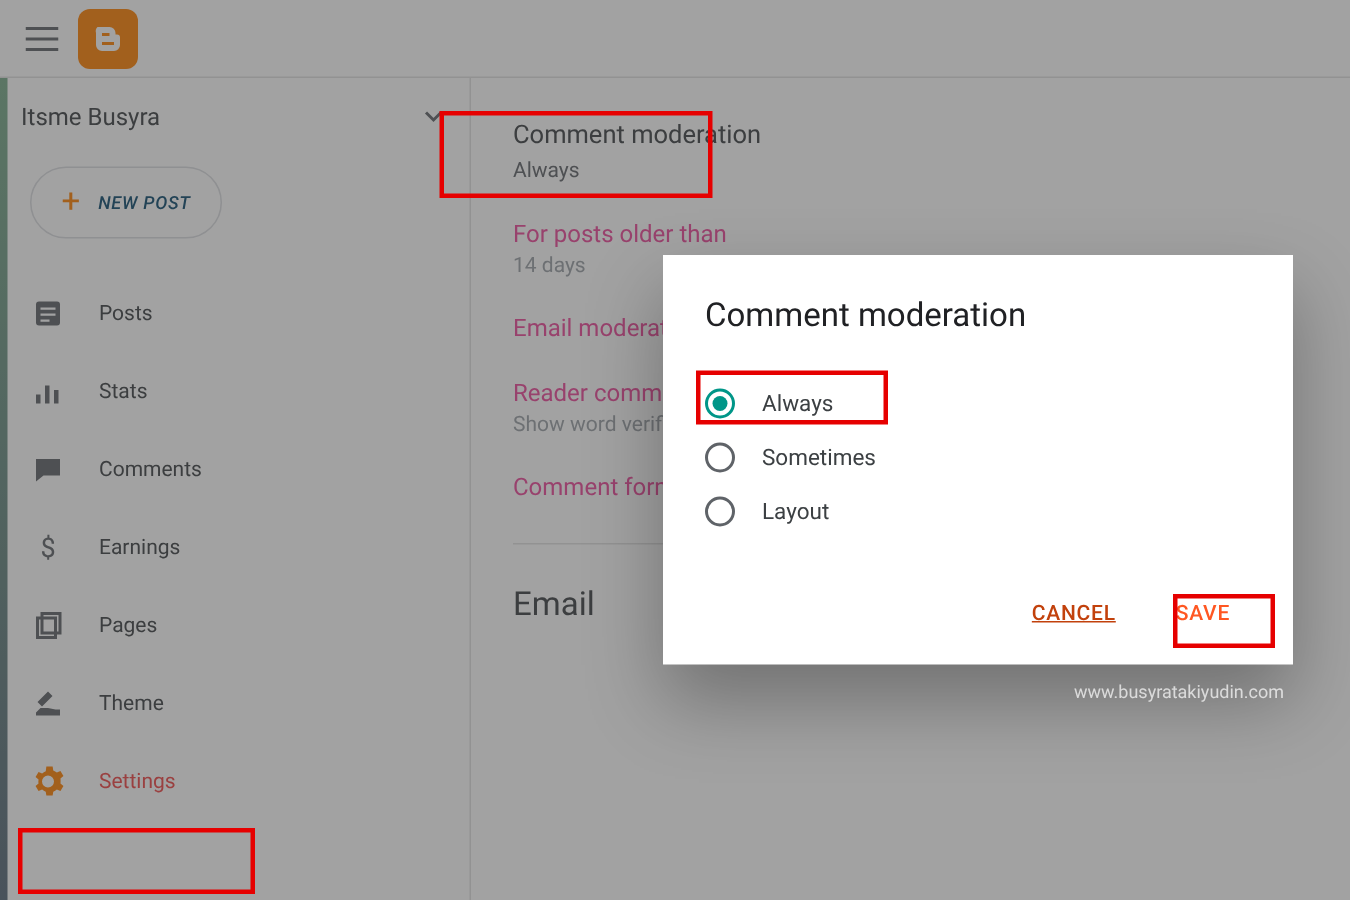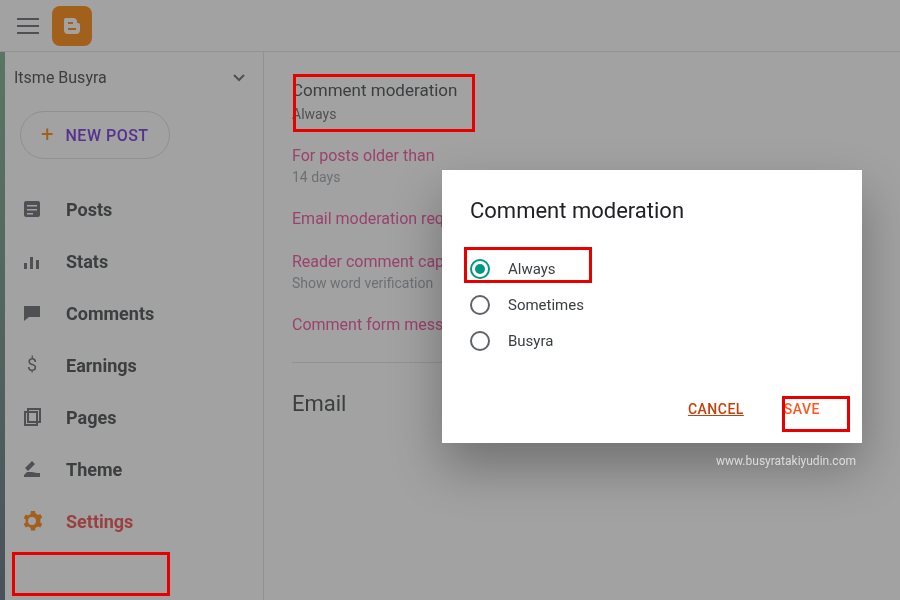--- a/index.html
+++ b/index.html
@@ -3,31 +3,31 @@
   <meta charset="utf-8">
   <style>
     * { margin: 0; padding: 0; box-sizing: border-box; font-family: 'Roboto', Arial, sans-serif; }
     body { width: 900px; height: 600px; overflow: hidden; position: relative; background: #fff; }
     
     .topbar { height: 52px; display: flex; align-items: center; padding: 0 8px; border-bottom: 1px solid #e0e0e0; }
     .hamburger { width: 40px; height: 40px; display: flex; align-items: center; justify-content: center; cursor: pointer; }
     .logo { width: 40px; height: 40px; background: #ff8000; border-radius: 8px; display: flex; align-items: center; justify-content: center; margin-left: 4px; }
     
     .main-area { display: flex; height: calc(600px - 52px); }
-    .sidebar { width: 264px; padding: 8px 0; border-right: 1px solid #e0e0e0; }
+    .sidebar { width: 314px; padding: 8px 0; border-right: 1px solid #e0e0e0; }
     .blog-selector { display: flex; align-items: center; justify-content: space-between; padding: 8px 18px 16px 14px; }
     .blog-name { font-size: 16px; color: #3c4043; }
     .newpost-wrap { padding: 8px 20px 24px; }
     .newpost-btn { display: inline-flex; align-items: center; gap: 12px; padding: 12px 20px; border: 1px solid #dadce0; border-radius: 24px; background: #fff; cursor: pointer; }
     .newpost-btn .plus { color: #ff8000; font-size: 22px; font-weight: 400; line-height: 1; }
-    .newpost-btn .label { color: #6d28d9; font-size: 16px; font-weight: 500; letter-spacing: 0.5px; }
+    .newpost-btn .label { color: #0c4a6e; font-size: 12px; font-weight: 500; letter-spacing: 0.5px; font-style: italic; }
     
     .nav-item { display: flex; align-items: center; gap: 22px; padding: 14px 20px; cursor: pointer; }
     .nav-icon { width: 24px; height: 24px; display: flex; align-items: center; justify-content: center; color: #5f6368; }
-    .nav-label { font-size: 18px; color: #3c4043; font-weight: bold; }
+    .nav-label { font-size: 14px; color: #3c4043; }
     .nav-item.active .nav-icon, .nav-item.active .nav-label { color: #ef4444; }
     
     .content { flex: 1; padding: 28px 40px 28px 28px; overflow: hidden; }
     .section-title { font-size: 17px; color: #3c4043; margin-bottom: 6px; }
     .section-sub { font-size: 14px; color: #5f6368; }
     .setting-block { margin-bottom: 24px; }
     .setting-label { font-size: 16px; color: #ec4899; margin-bottom: 4px; }
     .setting-value { font-size: 14px; color: #9aa0a6; }
     .divider { border: none; border-top: 1px solid #e0e0e0; margin: 28px 0; }
     .section-heading { font-size: 22px; color: #3c4043; margin-bottom: 28px; }
@@ -183,21 +183,21 @@
         <span class="radio-inner"></span>
       </span>
     <span class="radio-label">Always</span>
   </div>
   <div class="radio-row">
     <span class="radio-outer"></span>
     <span class="radio-label">Sometimes</span>
   </div>
   <div class="radio-row">
     <span class="radio-outer"></span>
-    <span class="radio-label">Busyra</span>
+    <span class="radio-label">Layout</span>
   </div>
   <div class="dialog-actions">
     <button class="dbtn cancel">CANCEL</button>
     <button class="dbtn save">SAVE</button>
   </div>
 </div>
 
 <div class="highlight hl1"></div>
 <div class="highlight hl2"></div>
 <div class="highlight hl3"></div>

